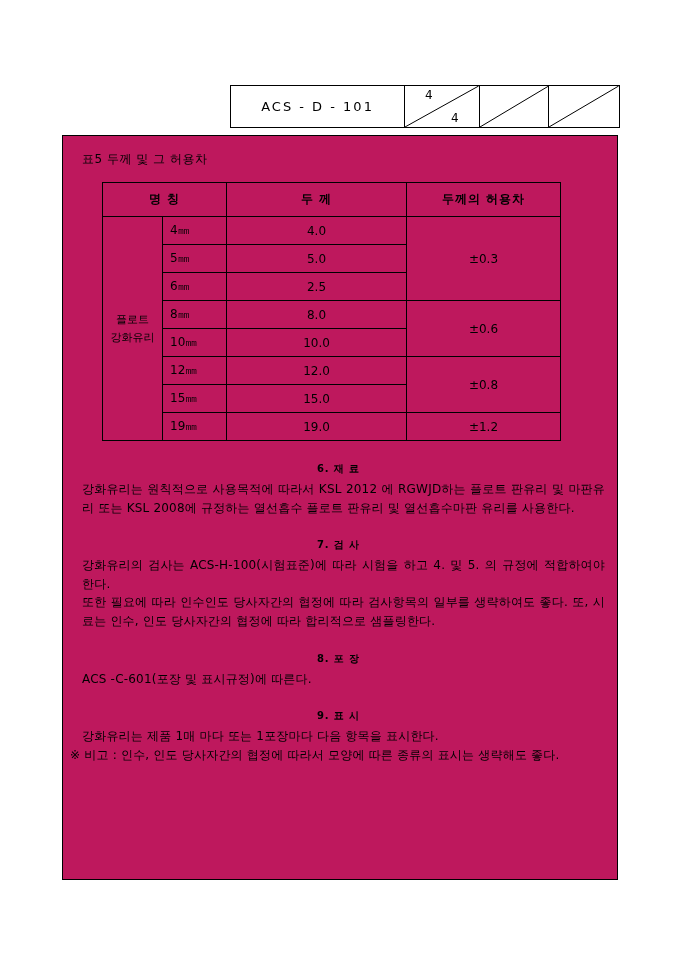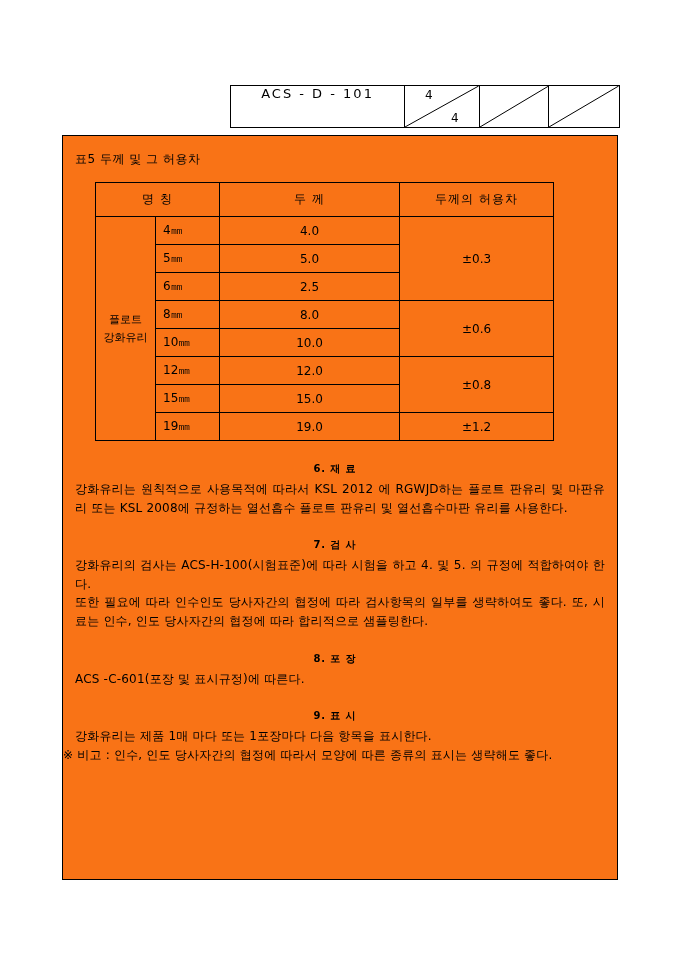--- a/index.html
+++ b/index.html
@@ -14,44 +14,44 @@
   .page { position:absolute; inset:0; }
 
   
   .header-box {
     position:absolute; left:230px; top:85px; width:390px; height:43px;
     display:flex; border:1px solid #000; background:#fff;
   }
   .hcell { position:relative; border-right:1px solid #000; height:100%; }
   .hcell:last-child { border-right:none; }
   .hcell-doc {
-    width:175px; display:flex; align-items:flex-start; justify-content:center;
+    width:175px; display:flex; align-items:center; justify-content:center;
     font-size:13px; letter-spacing:2px;
   }
   .hcell-page { width:75px; }
   .hcell-diag { width:70px; }
   .diag { position:absolute; inset:0; width:100%; height:100%; display:block; }
   .pg-top { position:absolute; left:20px; top:2px; font-size:12px; }
   .pg-bottom { position:absolute; left:46px; bottom:2px; font-size:12px; }
 
   
   .content-box {
     position:absolute; left:62px; top:135px; width:556px; height:745px;
-    border:1px solid #000; padding:15px 10px 0 0; background:#f97316;
+    border:1px solid #000; padding:15px 10px 0 7px; background:#be185d;
   }
 
   .caption { font-size:12px; margin:0 0 14px 12px; letter-spacing:0.5px; }
 
   
   .spec-table {
     border-collapse:collapse; table-layout:fixed;
     margin-left:32px; width:458px; font-size:12px;
   }
   .spec-table th, .spec-table td { border:1px solid #000; font-weight:normal; }
-  .spec-table th { height:34px; text-align:center; letter-spacing:1px; }
+  .spec-table th { height:34px; text-align:center; letter-spacing:1px;font-weight:bold; }
   .spec-table td { height:28px; }
   .group-cell { text-align:center; font-size:11px; line-height:1.6; }
   .size-cell { text-align:left; padding-left:7px; }
   .thick-cell { text-align:center; }
   .tol-cell { text-align:center; }
 
   
   .section { margin-top:21px; }
   .sec-heading { font-size:10px; font-weight:bold; letter-spacing:1px; margin-bottom:4px;text-align:center; }
   .sec-heading .sec-num { margin-right:4px; }

